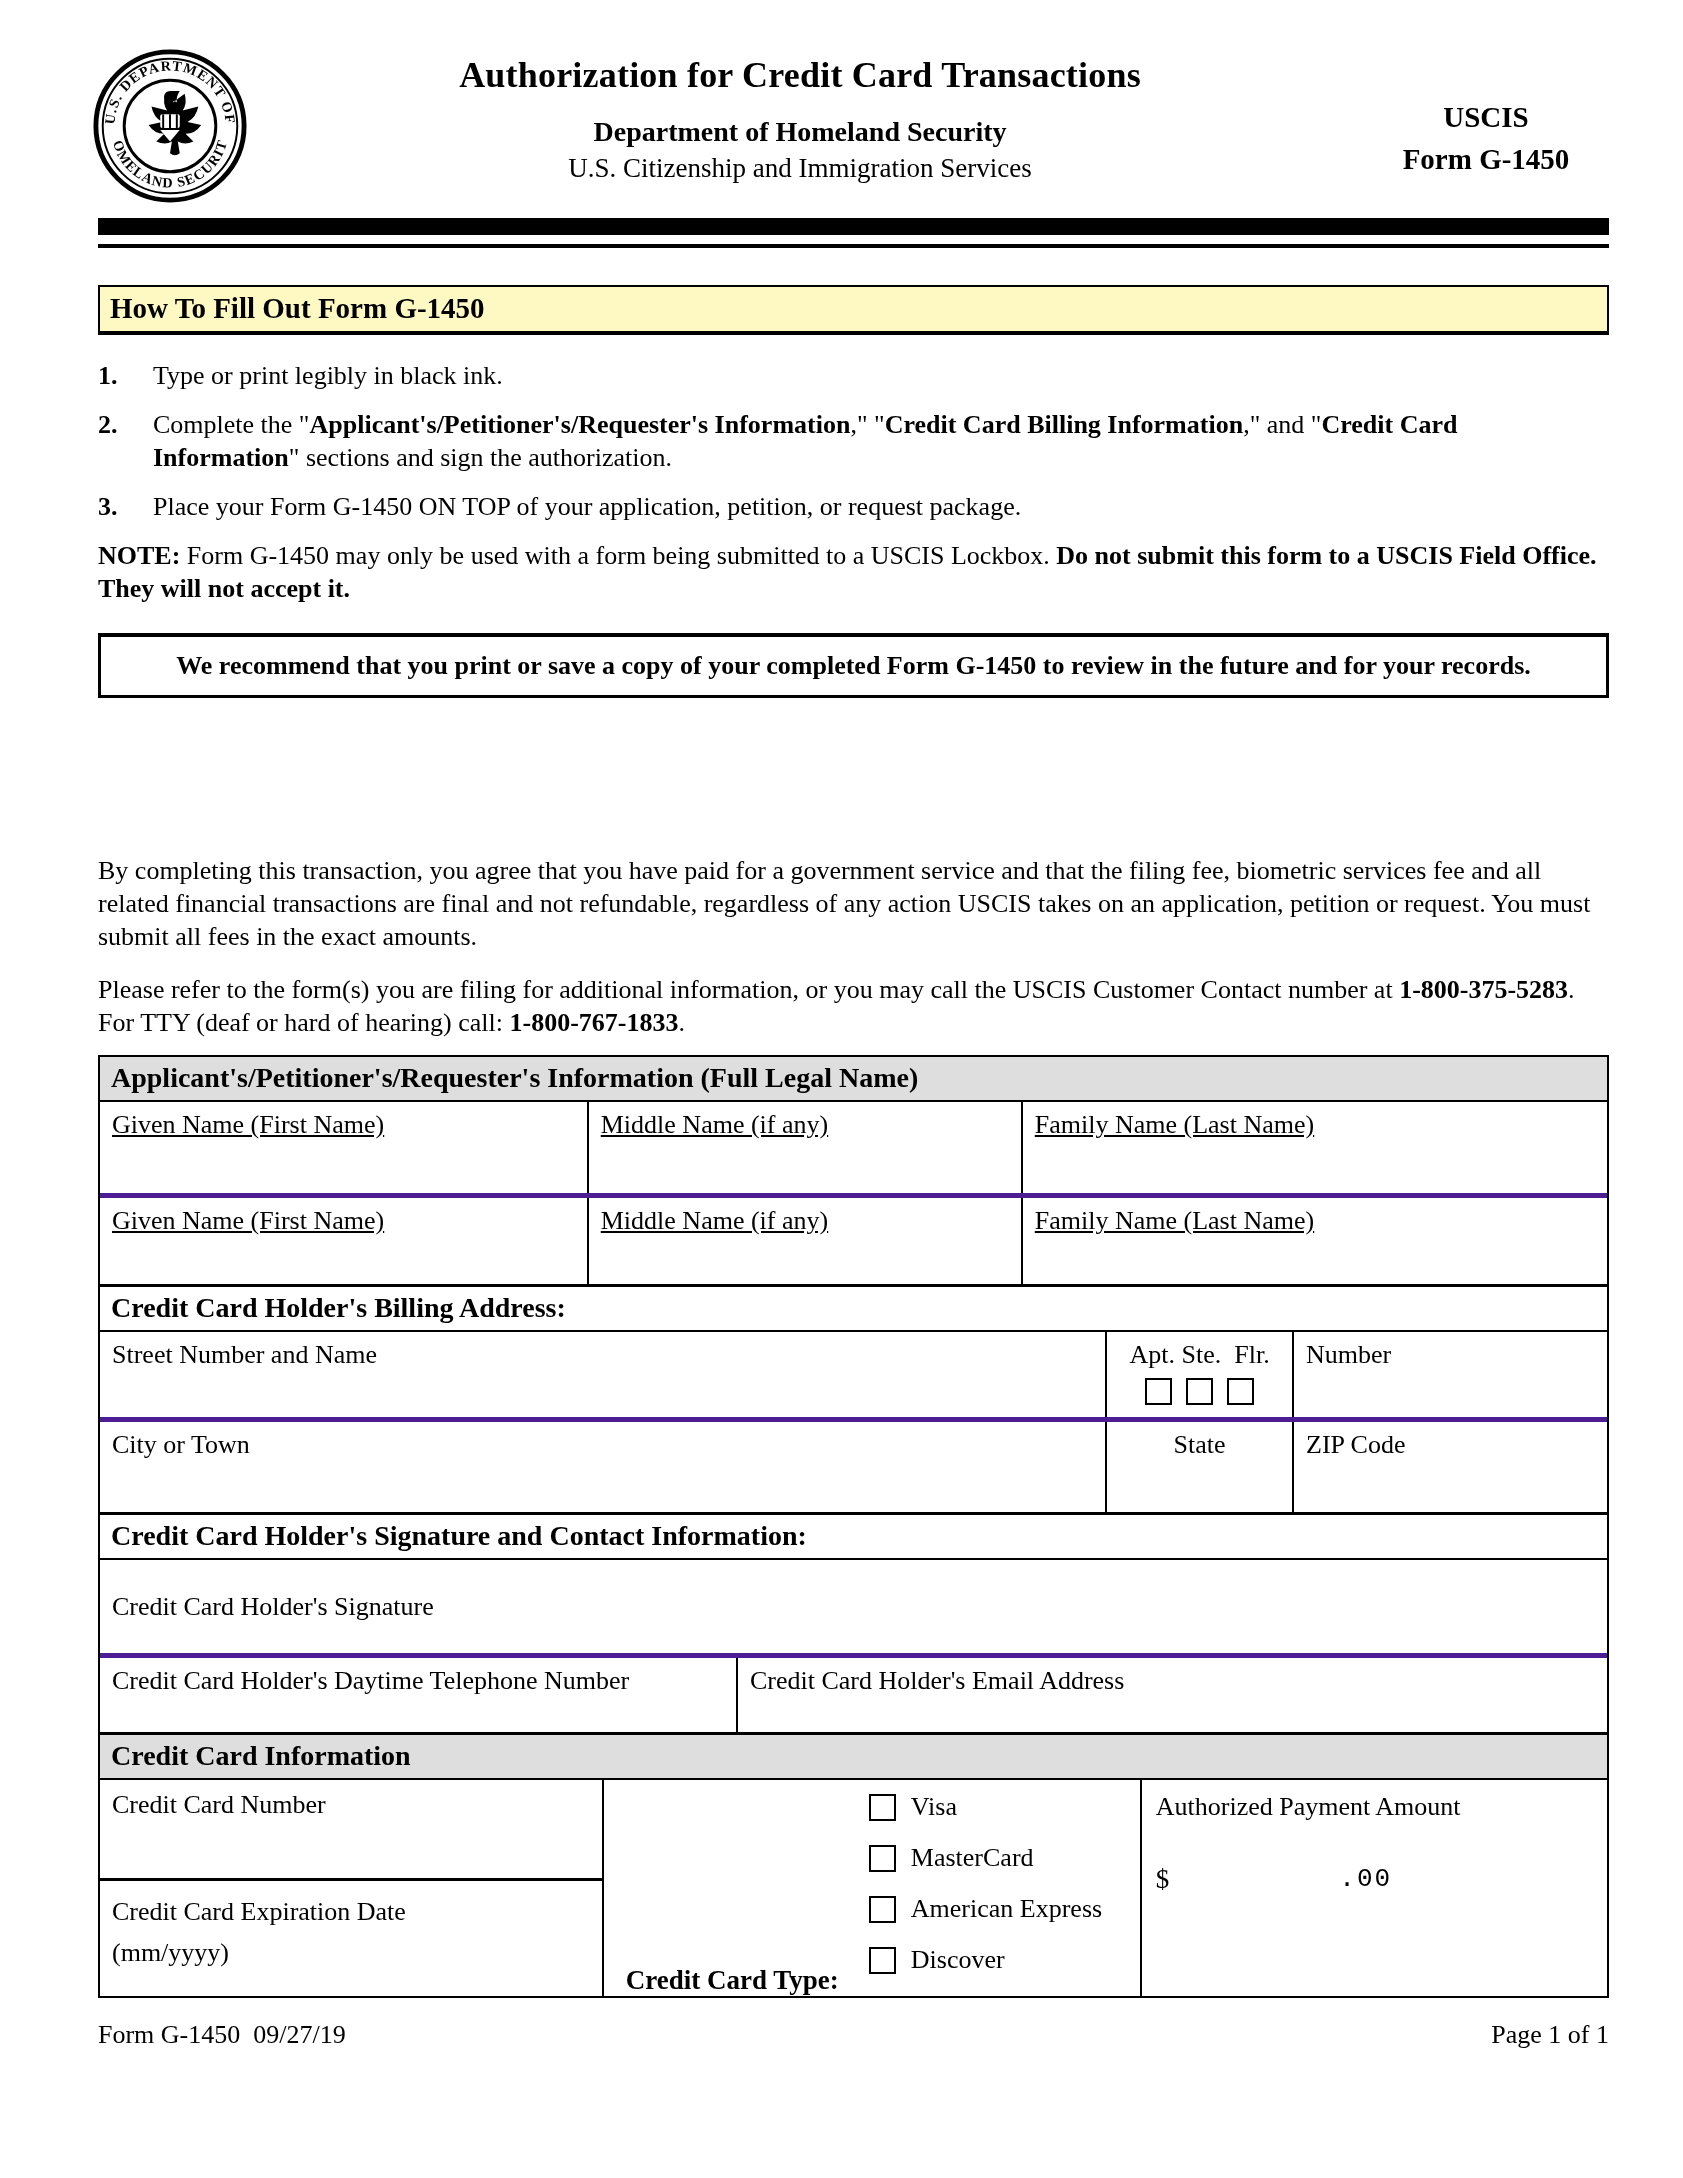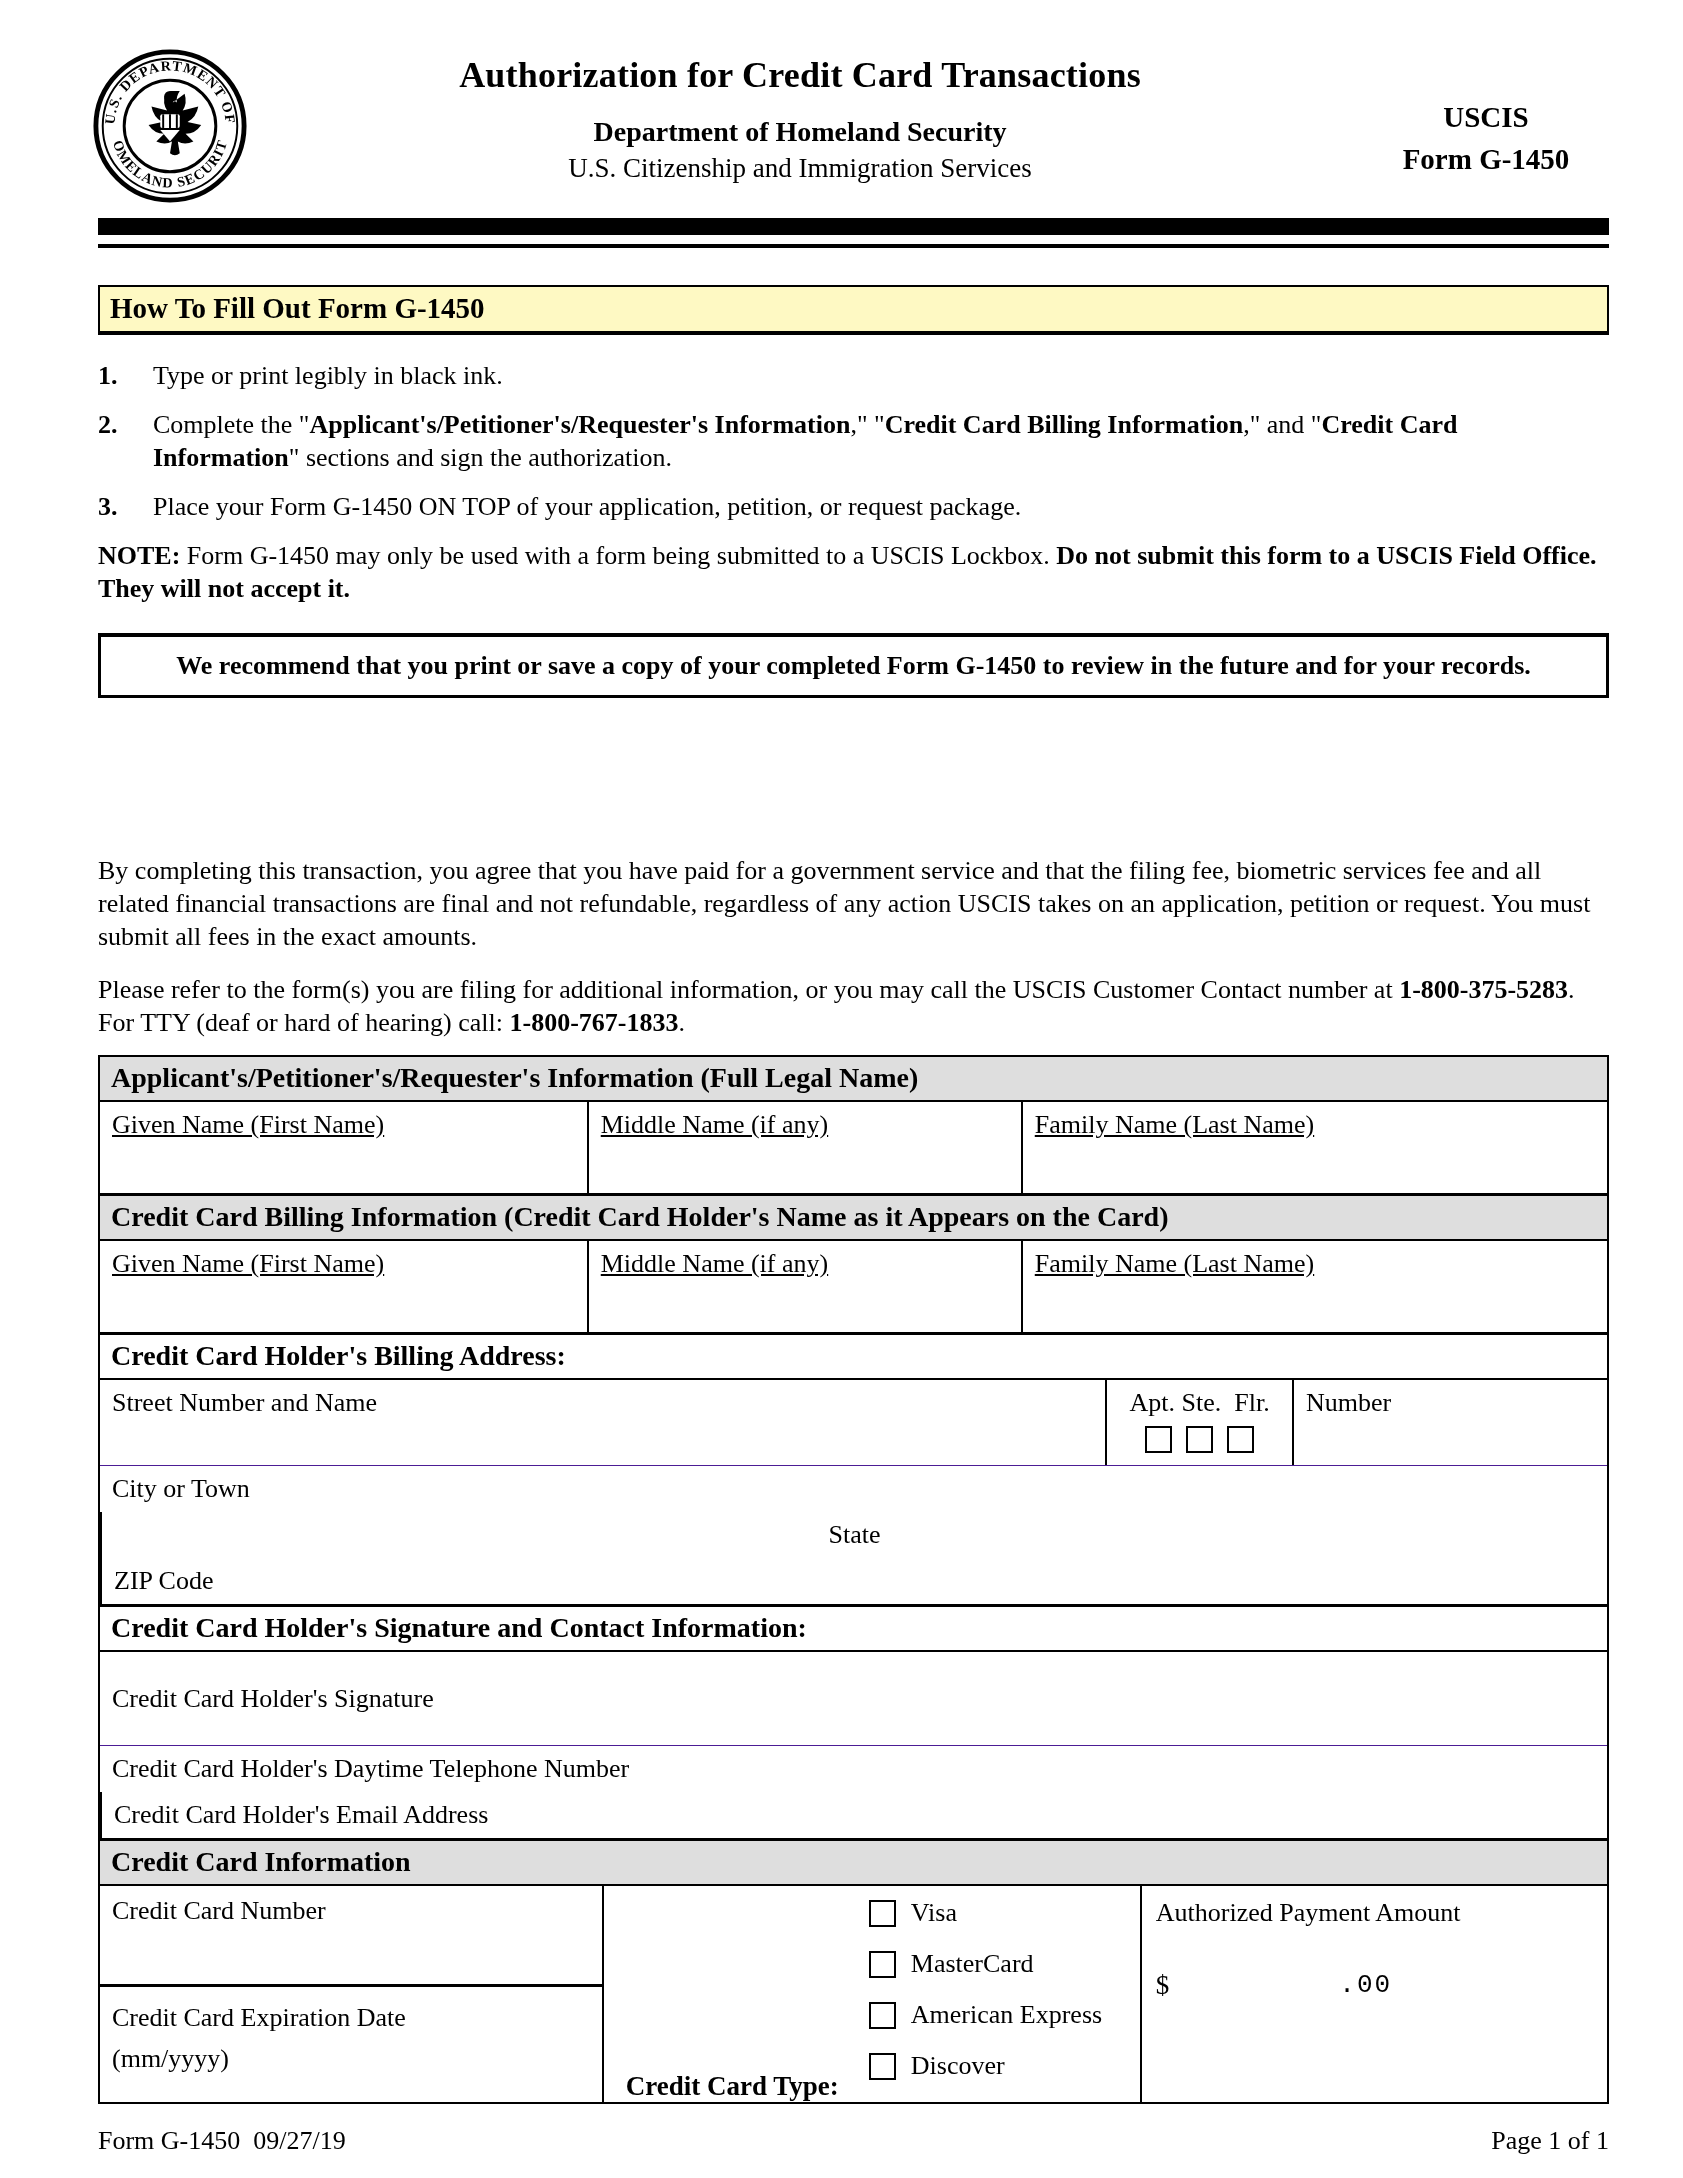--- a/index.html
+++ b/index.html
@@ -44,21 +44,21 @@
     font-size:28px; font-weight:bold; padding:5px 11px 6px 11px;
     border-top:3px solid #000; border-bottom:2px solid #000;
   }
   .sect-hdr.first { border-top:none; }
   .sect-hdr.gray { background:#dedede; }
   .sect-hdr.white { background:#fff; }
   .frow { display:flex; }
   .frow + .sect-hdr { border-top:3px solid #000; }
   .cell { padding:8px 12px; font-size:26px; }
   .cell + .cell { border-left:2px solid #000; }
-  .frow + .frow { border-top:1px solid #4c1d95;flex-direction:column; }
+  .frow + .frow { border-top:5px solid #4c1d95; }
   .names-row { min-height:91px;text-decoration:underline; }
   .w-given { flex:0 0 32.3%; }
   .w-middle{ flex:0 0 28.8%; }
   .w-family{ flex:1; }
   .street-row { min-height:85px; }
   .w-street { flex:0 0 66.7%; }
   .w-apt    { flex:0 0 12.4%; text-align:center; padding:8px 4px; }
   .w-number { flex:1; }
   .apt-boxes { margin-top:8px; display:flex; justify-content:center; gap:14px; }
   .cbox { width:27px; height:27px; border:2px solid #000; background:#fff; display:inline-block; }
@@ -164,21 +164,20 @@
 
   <div class="ftable">
 
     <div class="sect-hdr gray first">Applicant's/Petitioner's/Requester's Information (Full Legal Name)</div>
     <div class="frow names-row">
       <div class="cell w-given">Given Name (First Name)</div>
       <div class="cell w-middle">Middle Name (if any)</div>
       <div class="cell w-family">Family Name (Last Name)</div>
     </div>
 
-    <div class="sect-hdr gray">Credit Card Billing Information (Credit Card Holder's Name as it Appears on the Card)</div>
     <div class="frow names-row">
       <div class="cell w-given">Given Name (First Name)</div>
       <div class="cell w-middle">Middle Name (if any)</div>
       <div class="cell w-family">Family Name (Last Name)</div>
     </div>
 
     <div class="sect-hdr white">Credit Card Holder's Billing Address:</div>
     <div class="frow street-row">
       <div class="cell w-street">Street Number and Name</div>
       <div class="cell w-apt">

